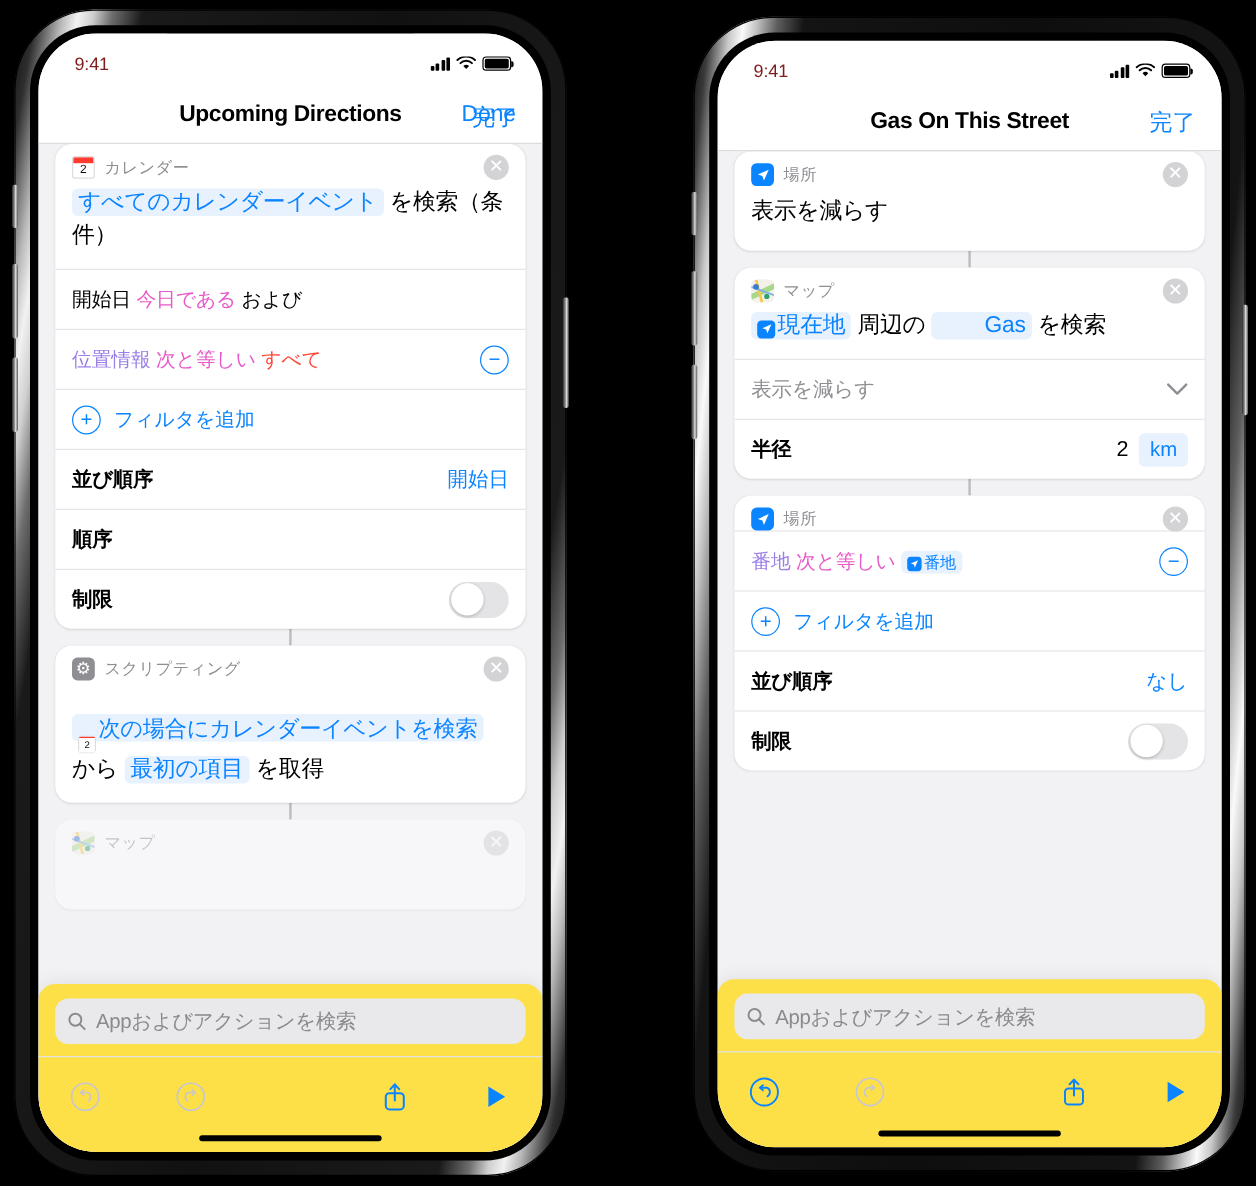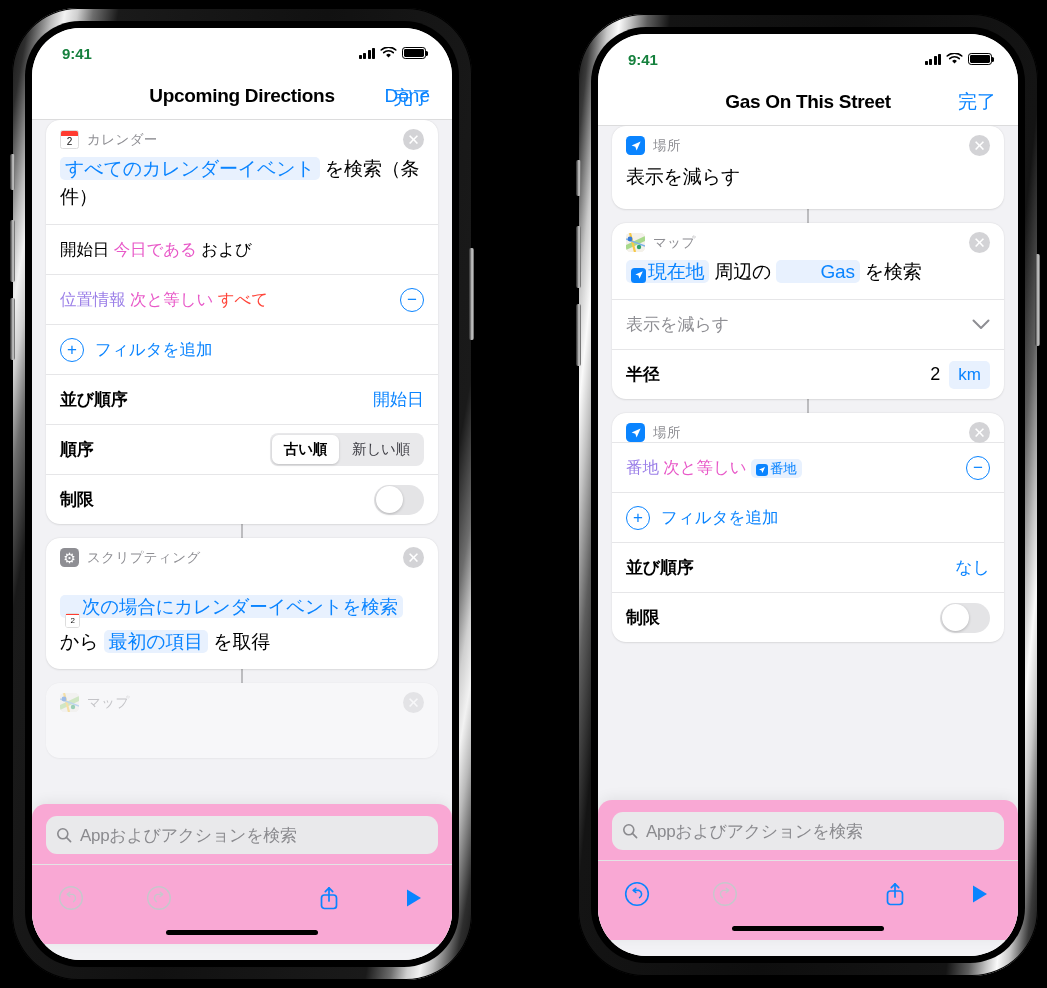--- a/index.html
+++ b/index.html
@@ -95,21 +95,21 @@
     background: #3c63c9; opacity: .85;
   }
 
   
   .statusbar {
     position: relative; z-index: 45;
     height: 44px;
     display: flex; align-items: center; justify-content: space-between;
     padding: 6px 26px 0 30px;
     background: #ffffff;
-    font-size: 15px; font-weight: bold; color: #15803d;
+    font-size: 15px; font-weight: normal; color: #7f1d1d;
     letter-spacing: -0.1px;
   }
   .sb-right { display: flex; align-items: center; gap: 5px; }
   .bars { display: flex; align-items: flex-end; gap: 1.5px; height: 11px; }
   .bars i { display: block; width: 3px; background: #000; border-radius: 0.8px; }
   .bars i:nth-child(1){height:4px}
   .bars i:nth-child(2){height:6px}
   .bars i:nth-child(3){height:8.5px}
   .bars i:nth-child(4){height:11px}
   .batt {
@@ -237,22 +237,22 @@
   .toggle i {
     position: absolute; left: 1.5px; top: 1.5px;
     width: 27px; height: 27px; border-radius: 50%; background: #fff;
     box-shadow: 0 1px 3px rgba(0,0,0,.22);
   }
 
   .ghost { opacity: .45; }
 
   
   .bottom {
-    position: absolute; left: 0; right: 0; bottom: 16px;
-    background: #f9a8d4;
+    position: absolute; left: 0; right: 0; bottom: 0;
+    background: #fde047;
     border-top-left-radius: 14px; border-top-right-radius: 14px;
     box-shadow: 0 -2px 14px rgba(0,0,0,.07);
     z-index: 30;
   }
   .searchwrap { padding: 12px 14px 10px 14px; }
   .searchbar {
     display: flex; align-items: center; gap: 8px;
     background: #e9e9eb; border-radius: 11px;
     height: 38px; padding: 0 10px;
     color: #8a8a8e; font-size: 17px; letter-spacing: -0.3px;
@@ -362,24 +362,20 @@
             </div>
           </div>
 
           <div class="row">
             <div class="row-label">並び順序</div>
             <div class="row-value">開始日</div>
           </div>
 
           <div class="row">
             <div class="row-label">順序</div>
-            <div class="seg">
-              <div class="on">古い順</div>
-              <div class="off">新しい順</div>
-            </div>
           </div>
 
           <div class="row">
             <div class="row-label">制限</div>
             <div class="toggle">
                 <i></i>
               </div>
           </div>
         </div>
 

